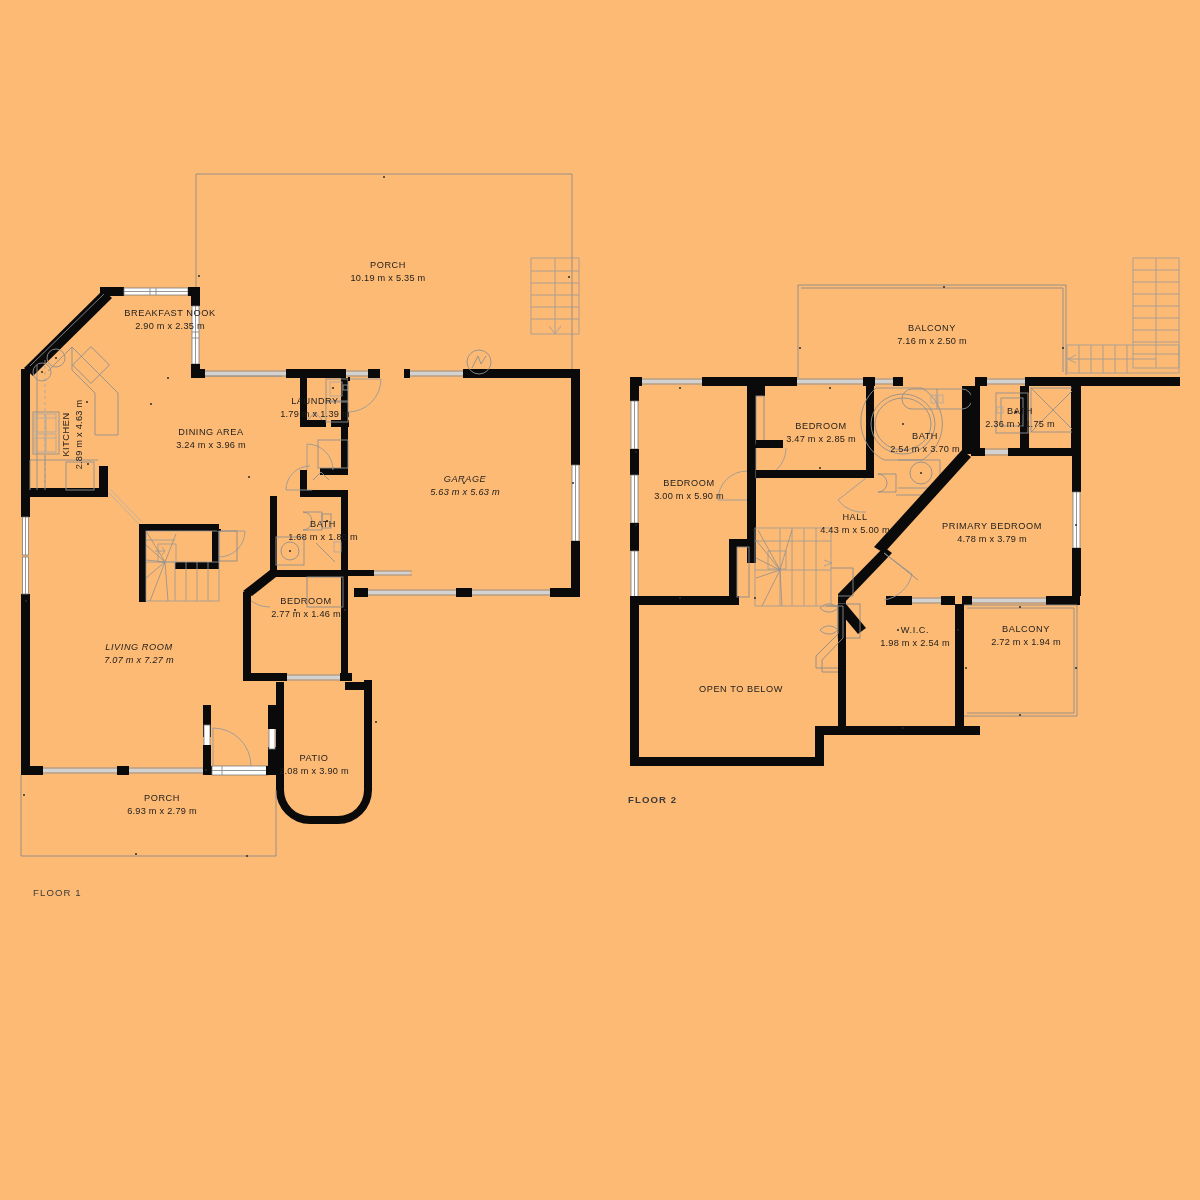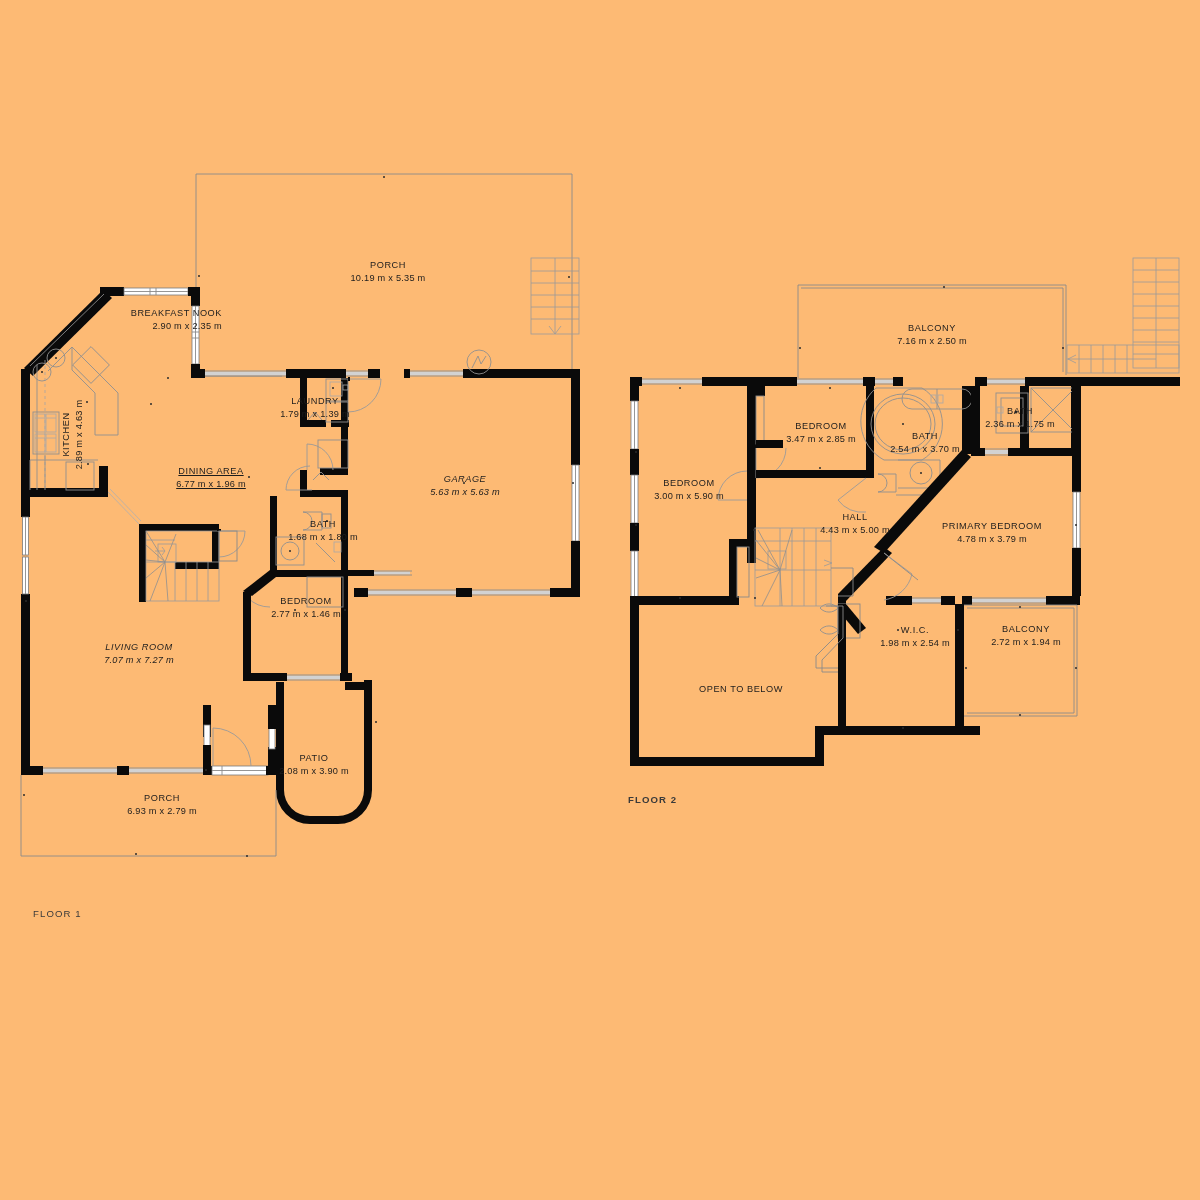--- a/index.html
+++ b/index.html
@@ -529,31 +529,31 @@
         <circle class="dot" cx="903" cy="728" r="1"></circle>
           <circle class="dot" cx="1076" cy="525" r="1"></circle>
       </g>
     </g>
   </svg>
 
   <div class="lbl" style="left:338px;top:259px;width:100px;">
     <span class="nm">PORCH</span>
     <span class="dm">10.19 m x 5.35 m</span>
   </div>
-  <div class="lbl" style="left:102px;top:307px;width:120px;text-align:right;">
+  <div class="lbl" style="left:110px;top:307px;width:120px;">
     <span class="nm">BREAKFAST NOOK</span>
     <span class="dm">2.90 m x 2.35 m</span>
   </div>
   <div class="lbl rot" style="left:12px;top:422px;width:120px;">
     <span class="nm">KITCHEN</span>
     <span class="dm">2.89 m x 4.63 m</span>
   </div>
-  <div class="lbl" style="left:151px;top:465px;width:120px;text-decoration:underline;">
+  <div class="lbl" style="left:151px;top:426px;width:120px;">
     <span class="nm">DINING AREA</span>
-    <span class="dm">6.77 m x 1.96 m</span>
+    <span class="dm">3.24 m x 3.96 m</span>
   </div>
   <div class="lbl" style="left:255px;top:395px;width:120px;">
     <span class="nm">LAUNDRY</span>
     <span class="dm">1.79 m x 1.39 m</span>
   </div>
   <div class="lbl" style="left:405px;top:473px;width:120px;font-style:italic;">
     <span class="nm">GARAGE</span>
     <span class="dm">5.63 m x 5.63 m</span>
   </div>
   <div class="lbl" style="left:263px;top:518px;width:120px;">
@@ -569,21 +569,21 @@
     <span class="dm">7.07 m x 7.27 m</span>
   </div>
   <div class="lbl" style="left:254px;top:752px;width:120px;text-align:center;">
     <span class="nm">PATIO</span>
     <span class="dm">2.08 m x 3.90 m</span>
   </div>
   <div class="lbl" style="left:102px;top:792px;width:120px;">
     <span class="nm">PORCH</span>
     <span class="dm">6.93 m x 2.79 m</span>
   </div>
-  <div class="floorlabel" style="left:18px;top:908px;padding-left:15px;">FLOOR 1</div>
+  <div class="floorlabel" style="left:18px;top:887px;padding-left:15px;">FLOOR 1</div>
 
   <div class="lbl" style="left:872px;top:322px;width:120px;">
     <span class="nm">BALCONY</span>
     <span class="dm">7.16 m x 2.50 m</span>
   </div>
   <div class="lbl" style="left:761px;top:420px;width:120px;">
     <span class="nm">BEDROOM</span>
     <span class="dm">3.47 m x 2.85 m</span>
   </div>
   <div class="lbl" style="left:865px;top:430px;width:120px;">

